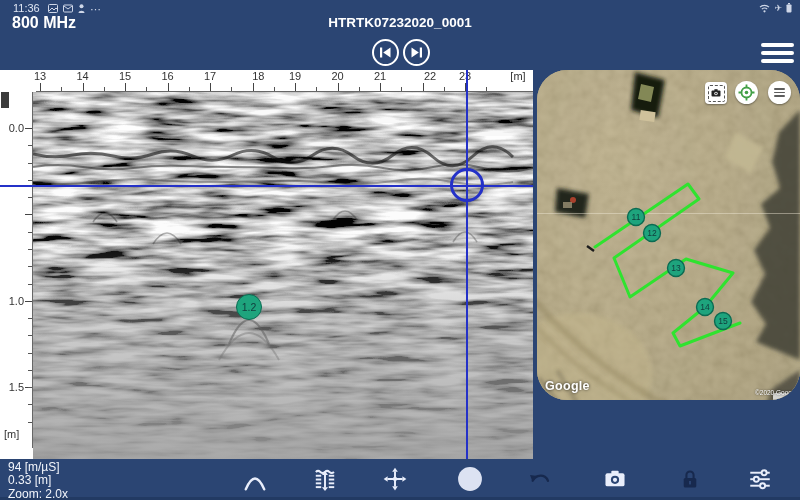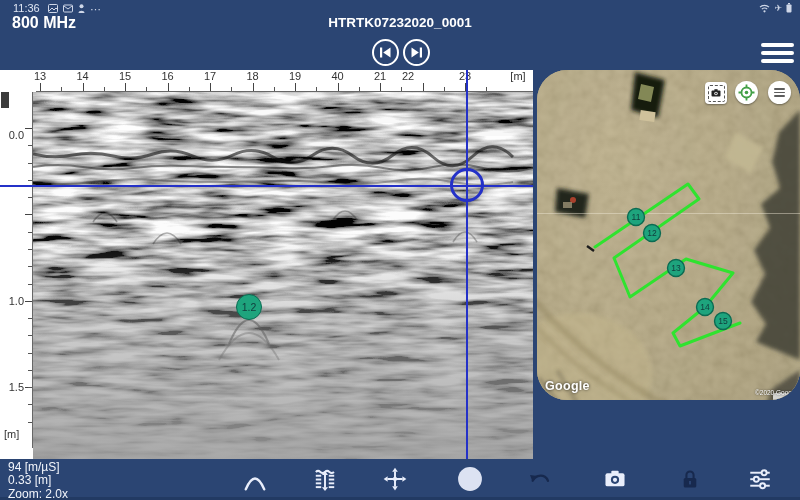--- a/index.html
+++ b/index.html
@@ -142,44 +142,44 @@
         <div class="rmin" style="left: 103.75px;"></div>
         <span class="rlab" style="left: 113px;">15</span>
         <div class="rmaj" style="left: 125px;"></div>
         <div class="rmin" style="left: 146.25px;"></div>
         <span class="rlab" style="left: 155.5px;">16</span>
         <div class="rmaj" style="left: 167.5px;"></div>
         <div class="rmin" style="left: 188.75px;"></div>
         <span class="rlab" style="left: 198px;">17</span>
         <div class="rmaj" style="left: 210px;"></div>
         <div class="rmin" style="left: 231.25px;"></div>
-        <span class="rlab" style="left: 240.5px;">18</span>
+        <span class="rlab" style="left: 240.5px; text-align: right;">18</span>
         <div class="rmaj" style="left: 252.5px;"></div>
         <div class="rmin" style="left: 273.75px;"></div>
         <span class="rlab" style="left: 283px;">19</span>
         <div class="rmaj" style="left: 295px;"></div>
         <div class="rmin" style="left: 316.25px;"></div>
-        <span class="rlab" style="left: 325.5px;">40</span>
+        <span class="rlab" style="left: 325.5px;">20</span>
         <div class="rmaj" style="left: 337.5px;"></div>
         <div class="rmin" style="left: 358.75px;"></div>
         <span class="rlab" style="left: 368px;">21</span>
         <div class="rmaj" style="left: 380px;"></div>
         <div class="rmin" style="left: 401.25px;"></div>
-        <span class="rlab" style="left: 396px;">22</span>
+        <span class="rlab" style="left: 418px;">22</span>
         <div class="rmaj" style="left: 422.5px;"></div>
         <div class="rmin" style="left: 443.75px;"></div>
         <span class="rlab" style="left: 453px;">23</span>
         <div class="rmaj" style="left: 465px;"></div>
         <div class="rmin" style="left: 486.25px;"></div>
       </div>
     <div class="depth" id="depth">
       <div class="dline"></div>
       <div class="sliver"></div>
       <span class="dunit">[m]</span>
-    <span class="dlab" style="top: 37px;">0.0</span>
+    <span class="dlab" style="top: 30px;">0.0</span>
         <div class="dmaj" style="top: 36px;"></div>
         <span class="dlab" style="top: 108px; padding-left: 25px;">0.5</span>
         <div class="dmaj" style="top: 122.4px;"></div>
         <span class="dlab" style="top: 202.8px;">1.0</span>
         <div class="dmaj" style="top: 208.8px;"></div>
         <span class="dlab" style="top: 289.2px;">1.5</span>
         <div class="dmaj" style="top: 295.2px;"></div>
         <div class="dmin" style="top: 53px;"></div>
         <div class="dmin" style="top: 71px;"></div>
         <div class="dmin" style="top: 88px;"></div>

